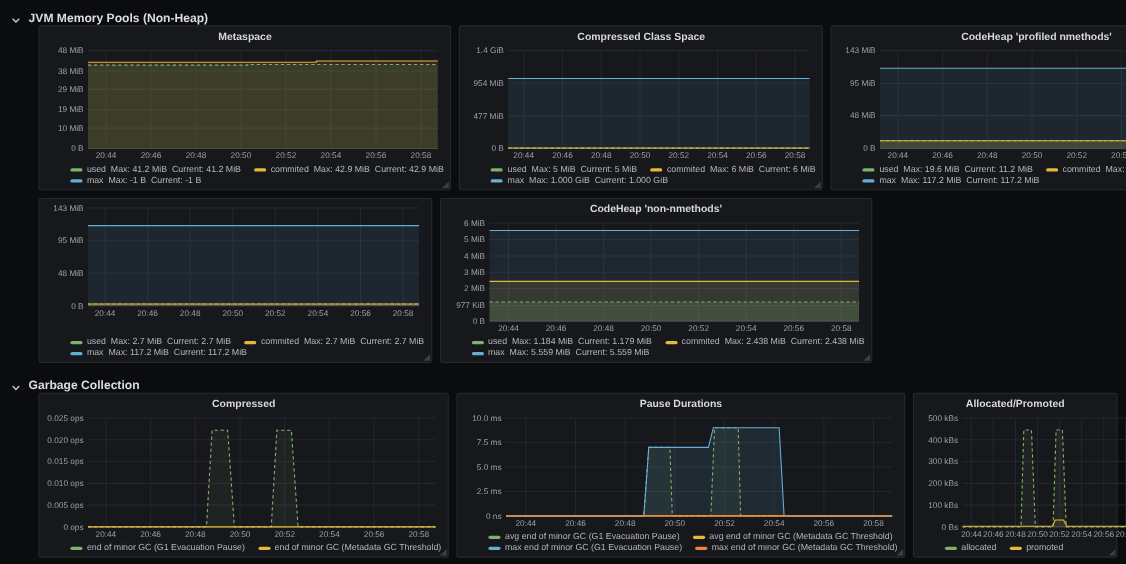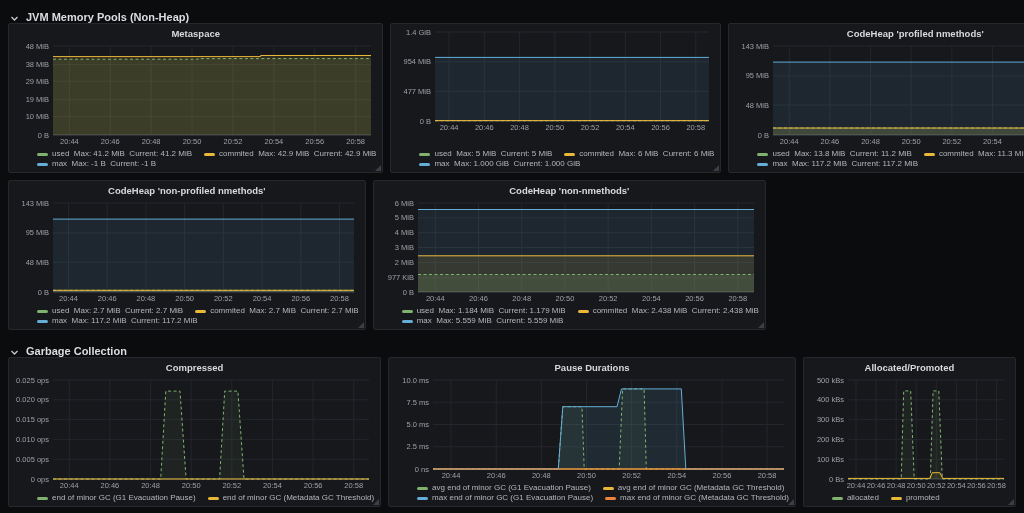--- a/index.html
+++ b/index.html
@@ -2,21 +2,21 @@
 <html><head>
 <meta charset="utf-8">
 <style>
   html,body{margin:0;padding:0;background:#0b0c0e;width:1024px;height:513px;overflow:hidden;
     font-family:"Liberation Sans",sans-serif;-webkit-font-smoothing:antialiased;}
   .dashboard{padding:3px 8px 0 8px;}
   .section-header{display:flex;align-items:flex-end;gap:7px;height:20px;color:#dcdde0;
     font-size:11px;font-weight:700;padding-left:2px;cursor:pointer;user-select:none;}
   .chev{width:9px;height:9px;display:inline-flex;align-items:center;justify-content:center;}
   .chev svg{display:block;}
-  .row{display:grid;grid-template-columns:repeat(3,1fr);gap:7px;margin-bottom:7px;}
+  .row{display:grid;grid-template-columns:repeat(3,1fr);gap:7px;margin-bottom:7px;margin-left:27px;}
   .panel{background:#17181c;border:1px solid #26282e;border-radius:2px;height:150px;
     box-sizing:border-box;display:flex;flex-direction:column;padding:3px 4px 2px 4px;position:relative;}
   .panel-title{flex:0 0 14px;text-align:center;font-size:9.5px;font-weight:700;color:#d8d9da;
     line-height:14px;cursor:pointer;white-space:nowrap;overflow:hidden;}
   .chart{flex:1 1 auto;min-height:0;position:relative;}
   .chart svg{position:absolute;left:0;top:0;}
   .legend{flex:0 0 auto;padding:1px 2px 1px 24px;}
   .legend-row{display:flex;gap:12px;height:10px;align-items:center;}
   .legend-item{display:flex;align-items:center;gap:4px;cursor:pointer;white-space:pre;
     font-size:8px;color:#b3b6bc;line-height:10px;}
@@ -84,20 +84,21 @@
             <span class="legend-item"><span class="legend-marker" style="background: rgb(126, 178, 109);"></span><span>used  Max: 41.2 MiB  Current: 41.2 MiB</span></span>
             <span class="legend-item"><span class="legend-marker" style="background: rgb(234, 184, 57);"></span><span>commited  Max: 42.9 MiB  Current: 42.9 MiB</span></span>
           </div>
           <div class="legend-row">
             <span class="legend-item"><span class="legend-marker" style="background: rgb(100, 174, 216);"></span><span>max  Max: -1 B  Current: -1 B</span></span>
           </div>
         </div>
         <div class="resize-corner"></div>
       </div>
     <div class="panel">
+        <div class="panel-title">Compressed Class Space</div>
         <div class="chart">
           <svg width="321" height="107">
             <line x1="40" y1="5" x2="314" y2="5" stroke="#24262c" stroke-width="1"></line>
             <text x="36" y="7.5" text-anchor="end" font-size="7.5" fill="#9da0a7">1.4 GiB</text>
             <line x1="40" y1="34.74947662247035" x2="314" y2="34.74947662247035" stroke="#24262c" stroke-width="1"></line>
             <text x="36" y="37.24947662247035" text-anchor="end" font-size="7.5" fill="#9da0a7">954 MiB</text>
             <line x1="40" y1="64.37473831123518" x2="314" y2="64.37473831123518" stroke="#24262c" stroke-width="1"></line>
             <text x="36" y="66.87473831123518" text-anchor="end" font-size="7.5" fill="#9da0a7">477 MiB</text>
             <line x1="40" y1="94" x2="314" y2="94" stroke="#24262c" stroke-width="1"></line>
             <text x="36" y="96.5" text-anchor="end" font-size="7.5" fill="#9da0a7">0 B</text>
@@ -169,33 +170,32 @@
             <path d="M40.0,94 L40.0,87.0 L356.0,87.0 L356.0,94 Z" fill="#7EB26D" fill-opacity="0.14" stroke="none"></path>
             <path d="M40.0,94 L40.0,87.0 L356.0,87.0 L356.0,94 Z" fill="#EAB839" fill-opacity="0.12" stroke="none"></path>
             <path d="M40.0,94 L40.0,21.1 L356.0,21.1 L356.0,94 Z" fill="#64AED8" fill-opacity="0.1" stroke="none"></path>
             <polyline points="40.0,87.0 356.0,87.0" fill="none" stroke="#7EB26D" stroke-width="1" stroke-dasharray="3,2.5"></polyline>
             <polyline points="40.0,87.0 356.0,87.0" fill="none" stroke="#EAB839" stroke-width="1"></polyline>
             <polyline points="40.0,21.1 356.0,21.1" fill="none" stroke="#64AED8" stroke-width="1"></polyline>
           </svg>
         </div>
         <div class="legend">
           <div class="legend-row">
-            <span class="legend-item"><span class="legend-marker" style="background: rgb(126, 178, 109);"></span><span>used  Max: 13.8 MiB  Current: 11.2 MiB</span></span>
+            <span class="legend-item"><span class="legend-marker" style="background: rgb(126, 178, 109);"></span><span>used  Max: 19.6 MiB  Current: 11.2 MiB</span></span>
             <span class="legend-item"><span class="legend-marker" style="background: rgb(234, 184, 57);"></span><span>commited  Max: 11.3 MiB  Current: 11.3 MiB</span></span>
           </div>
           <div class="legend-row">
             <span class="legend-item"><span class="legend-marker" style="background: rgb(100, 174, 216);"></span><span>max  Max: 117.2 MiB  Current: 117.2 MiB</span></span>
           </div>
         </div>
       </div>
   </div>
 
   <div class="row">
     <div class="panel">
-        <div class="panel-title">CodeHeap 'non-profiled nmethods'</div>
         <div class="chart">
           <svg width="348" height="107">
             <line x1="40" y1="5" x2="341" y2="5" stroke="#24262c" stroke-width="1"></line>
             <text x="36" y="7.5" text-anchor="end" font-size="7.5" fill="#9da0a7">143 MiB</text>
             <line x1="40" y1="34.87412587412587" x2="341" y2="34.87412587412587" stroke="#24262c" stroke-width="1"></line>
             <text x="36" y="37.37412587412587" text-anchor="end" font-size="7.5" fill="#9da0a7">95 MiB</text>
             <line x1="40" y1="64.12587412587412" x2="341" y2="64.12587412587412" stroke="#24262c" stroke-width="1"></line>
             <text x="36" y="66.62587412587412" text-anchor="end" font-size="7.5" fill="#9da0a7">48 MiB</text>
             <line x1="40" y1="94" x2="341" y2="94" stroke="#24262c" stroke-width="1"></line>
             <text x="36" y="96.5" text-anchor="end" font-size="7.5" fill="#9da0a7">0 B</text>

